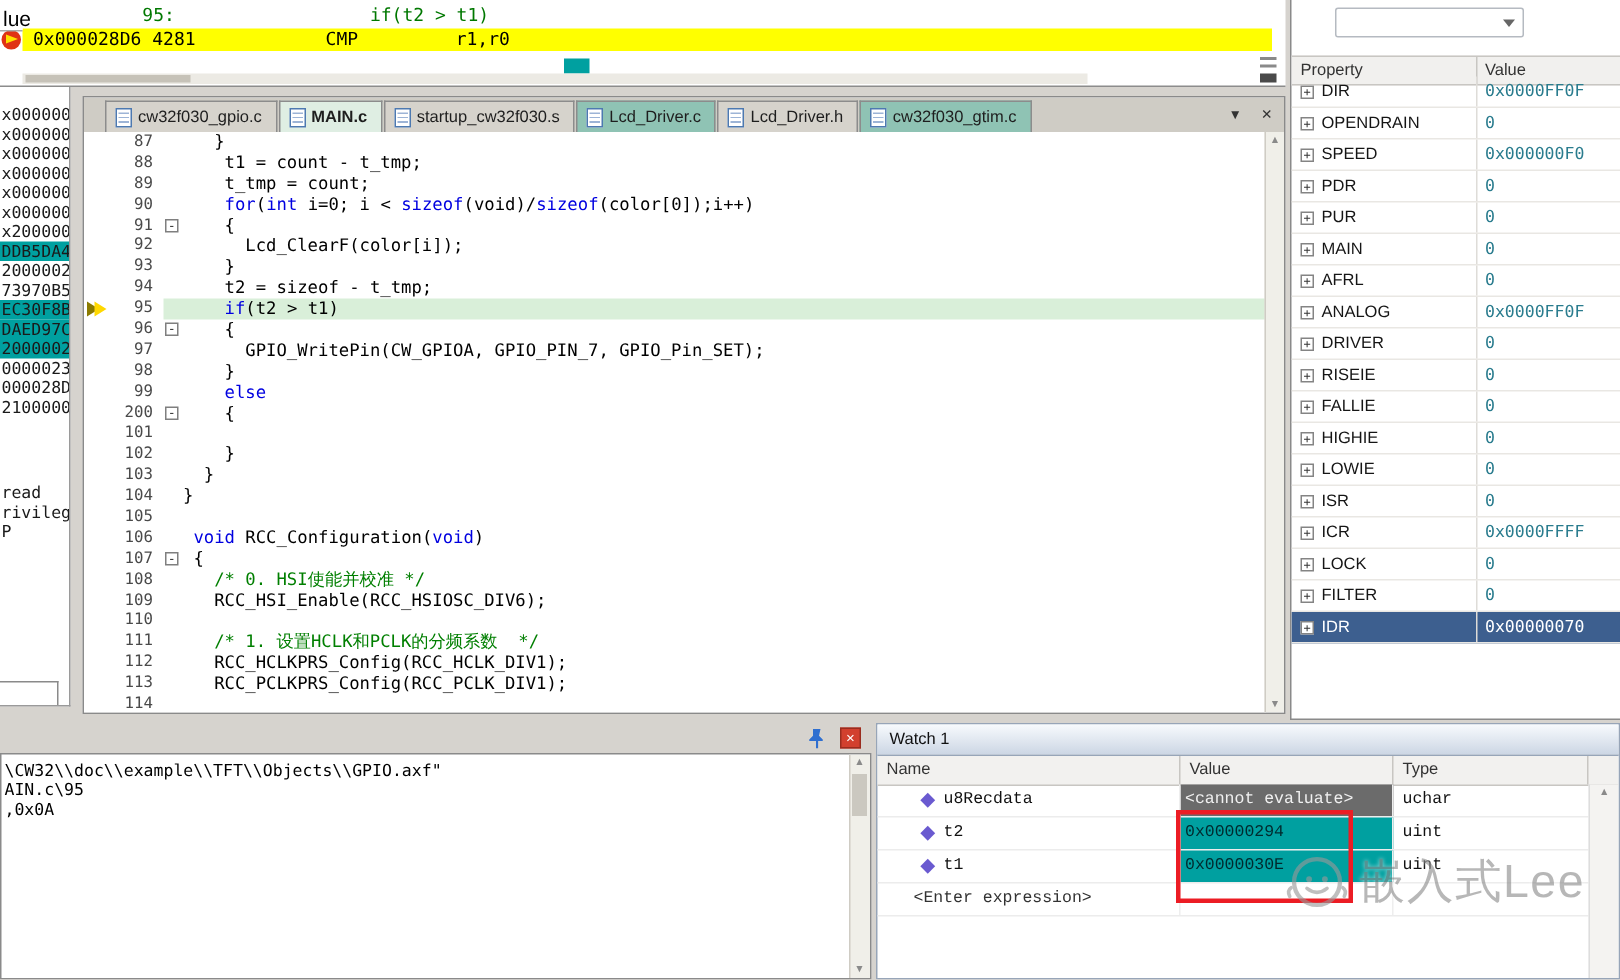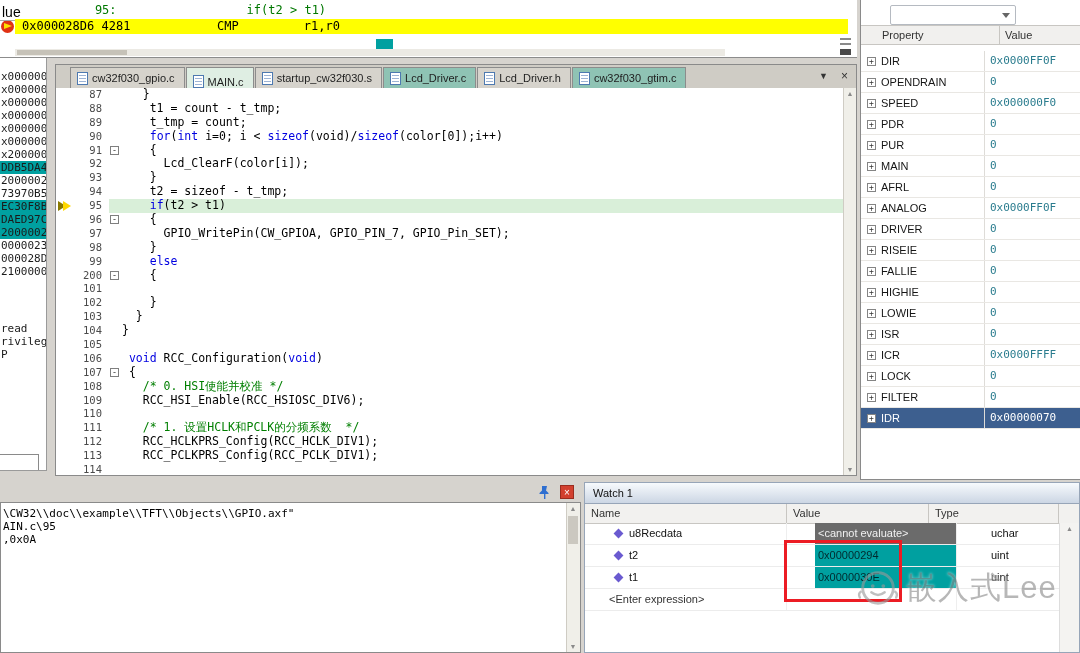--- a/index.html
+++ b/index.html
@@ -39,21 +39,21 @@
   .reg-stub{position:absolute;left:0;bottom:0;width:38px;height:15px;background:#fff;
             border:1px solid #8a8a8a;border-left:none;border-bottom:none;}
 
   
   #editor{position:absolute;left:55px;top:64px;width:802px;height:412px;background:#fff;
           border:1px solid #8a8a8a;box-sizing:border-box;overflow:hidden;}
   #tabbar{position:absolute;left:0;top:0;right:0;height:23px;background:#cfccc5;border-bottom:1px solid #9a9a9a;}
   #tabs{display:flex;margin-left:14px;}
   .tab{display:flex;align-items:center;gap:4px;padding:0 9px 0 6px;height:20px;margin-top:2px;margin-right:1px;
        border:1px solid #8c8c8c;border-bottom:none;background:#d6d3cc;font-size:11px;color:#1e1e1e;white-space:nowrap;}
-  .tab.t-active{background:#dfeee3;font-weight:normal;align-items:flex-end;}
+  .tab.t-active{background:#dfeee3;font-weight:bold;}
   .tab.t-teal{background:#8fc3b4;}
   .doc-icon{width:9px;height:11px;background:#fff;border:1px solid #4d79b0;position:relative;flex:none;}
   .doc-icon::after{content:"";position:absolute;left:1px;right:1px;top:2px;height:7px;
     background:repeating-linear-gradient(to bottom,#9db4d6 0 1px,transparent 1px 3px);}
   .tab-menu{position:absolute;right:28px;top:6px;font-size:9px;color:#333;cursor:default;}
   .tab-close{position:absolute;right:8px;top:4px;font-size:12px;color:#333;cursor:default;}
   #code{position:absolute;left:0;top:23px;right:12px;bottom:0;overflow:hidden;background:#fff;}
   .cl{display:flex;height:13.9px;line-height:13.9px;position:relative;}
   .num{width:46px;flex:none;text-align:right;padding-right:7px;font-family:"DejaVu Sans Mono",monospace;
        font-size:10.5px;color:#4a4a4a;}
@@ -71,22 +71,22 @@
   #ed-vscroll{position:absolute;right:0;top:23px;bottom:0;width:12px;background:#f0efe9;border-left:1px solid #cfccc4;}
   .sb-arrow{position:absolute;left:0;width:12px;text-align:center;font-size:7px;color:#8a8a8a;}
 
   
   #props{position:absolute;left:860px;top:0;width:220px;height:480px;background:#fff;
          border-left:1px solid #8a8a8a;border-bottom:1px solid #8a8a8a;box-sizing:border-box;overflow:hidden;}
   #prop-combo{position:absolute;right:64px;top:5px;width:124px;height:18px;background:#fff;
               border:1px solid #b5bac1;border-radius:2px;}
   #prop-combo .chev{position:absolute;right:5px;top:7px;width:0;height:0;
     border-left:4px solid transparent;border-right:4px solid transparent;border-top:5px solid #666;}
-  #prop-head{position:absolute;left:0;top:25px;right:0;height:18px;display:flex;background:#f1f0ee;
-             border-top:1px solid #c8c6c2;border-bottom:1px solid #c8c6c2;font-size:11px;color:#333;padding-left:15px;}
+  #prop-head{position:absolute;left:0;top:37px;right:0;height:18px;display:flex;background:#f1f0ee;
+             border-top:1px solid #c8c6c2;border-bottom:1px solid #c8c6c2;font-size:11px;color:#333;}
   .ph-prop{width:124px;line-height:18px;padding-left:6px;border-right:1px solid #c8c6c2;box-sizing:border-box;}
   .ph-val{flex:1;line-height:18px;padding-left:5px;}
   #prop-rows{position:absolute;left:0;top:51px;right:0;}
   .prow{display:flex;height:20px;line-height:20px;border-bottom:1px solid #e9e7e3;font-size:11px;}
   .pn{width:124px;display:flex;align-items:center;border-right:1px solid #dedcd8;box-sizing:border-box;}
   .expand{width:9px;height:9px;flex:none;border:1px solid #848484;background:#fff;box-sizing:border-box;
           font:8px/7px "DejaVu Sans Mono",monospace;text-align:center;margin:0 5px 0 6px;color:#333;}
   .pname{color:#151515;}
   .pv{flex:1;font-family:"DejaVu Sans Mono",monospace;color:#2a7c8e;padding-left:5px;}
   .prow.sel{background:#3d5f8f;}
@@ -110,21 +110,21 @@
          border:1px solid #97a5b8;box-sizing:border-box;}
   #watch-title{position:absolute;left:0;top:0;right:0;height:21px;
                background:linear-gradient(#f7fafd,#ccd6e4);border-bottom:1px solid #97a5b8;
                font-size:11px;line-height:21px;color:#111;padding-left:8px;box-sizing:border-box;}
   #watch-head{position:absolute;left:0;top:21px;right:0;height:19px;display:flex;background:#f2f1ef;
               border-bottom:1px solid #c8c6c2;font-size:11px;color:#333;}
   .wh{line-height:19px;padding-left:6px;border-right:1px solid #c8c6c2;box-sizing:border-box;}
   .wh-name{width:202px;} .wh-val{width:142px;} .wh-type{width:130px;} .wh-fill{flex:1;border-right:none;}
   #watch-rows{position:absolute;left:0;top:40px;right:20px;}
   .wrow{display:flex;height:21px;line-height:21px;border-bottom:1px solid #ececec;
-        font-family:Liberation Sans, sans-serif;font-size:11px;color:#111;gap:28px;}
+        font-family:Liberation Mono, monospace;font-size:11px;color:#111;}
   .wname{width:202px;position:relative;border-right:1px solid #eee;box-sizing:border-box;}
   .diamond{position:absolute;left:30px;top:7px;width:7px;height:7px;background:#6a5ad0;transform:rotate(45deg);}
   .wname-label{margin-left:44px;}
   .wname-label.enter{margin-left:24px;color:#333;}
   .wval{width:142px;border-right:1px solid #eee;box-sizing:border-box;padding:0 3px;overflow:hidden;}
   .wval.err{background:#6b6b6b;color:#f0f0f0;}
   .wval.changed{background:#00a0a0;color:#002a2e;}
   .wtype{flex:1;padding-left:6px;}
   #watch-vscroll{position:absolute;right:0;top:40px;bottom:0;width:19px;background:#f4f3f1;border-left:1px solid #ddd;}
 

